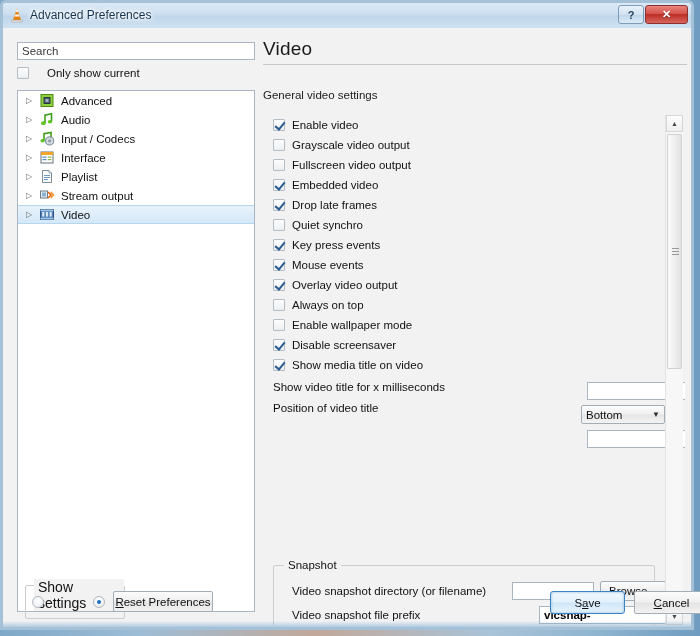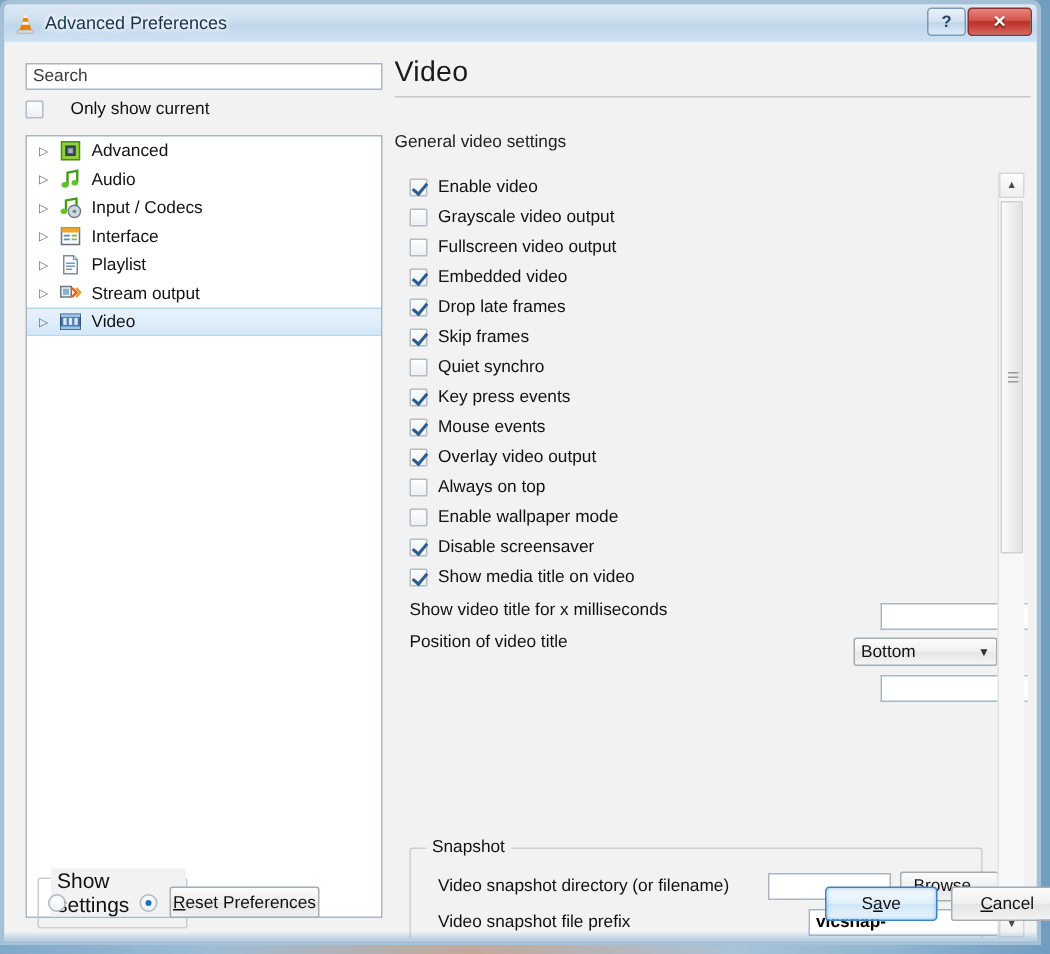--- a/index.html
+++ b/index.html
@@ -143,21 +143,21 @@
     display:flex;box-sizing:border-box;
   }
   .spin input{
     flex:1;height:18px;box-sizing:border-box;
     border:1px solid #a9b6c2;border-right:none;background:#fff;
     text-align:right;padding-right:4px;
     font-family:"Liberation Sans", sans-serif;font-size:11.5px;color:#000;outline:none;
   }
 
   .combo{
-    position:absolute;right:20px;top:0px;width:96px;height:19px;
+    position:absolute;right:20px;top:0px;width:84px;height:19px;
     box-sizing:border-box;border:1px solid #a3adb6;border-radius:2px;
     background:linear-gradient(180deg,#fcfcfc 0%,#f0f0f0 48%,#e6e6e6 52%,#f4f4f4 100%);
     display:flex;align-items:center;padding:0 4px;
     font-size:11.5px;color:#111;
   }
   .combo .arr{margin-left:auto;font-size:8px;color:#2f2f2f;}
 
   
   .group{
     position:absolute;left:12px;top:450px;width:382px;height:135px;
@@ -369,24 +369,20 @@
         </div>
         <div class="cb-row">
           <span class="chk checked"></span>
           <span class="cb-label">Embedded video</span>
         </div>
         <div class="cb-row">
           <span class="chk checked"></span>
           <span class="cb-label">Drop late frames</span>
         </div>
         <div class="cb-row">
-          <span class="chk checked"></span>
-          <span class="cb-label">Skip frames</span>
-        </div>
-        <div class="cb-row">
           <span class="chk"></span>
           <span class="cb-label">Quiet synchro</span>
         </div>
         <div class="cb-row">
           <span class="chk checked"></span>
           <span class="cb-label">Key press events</span>
         </div>
         <div class="cb-row">
           <span class="chk checked"></span>
           <span class="cb-label">Mouse events</span>

